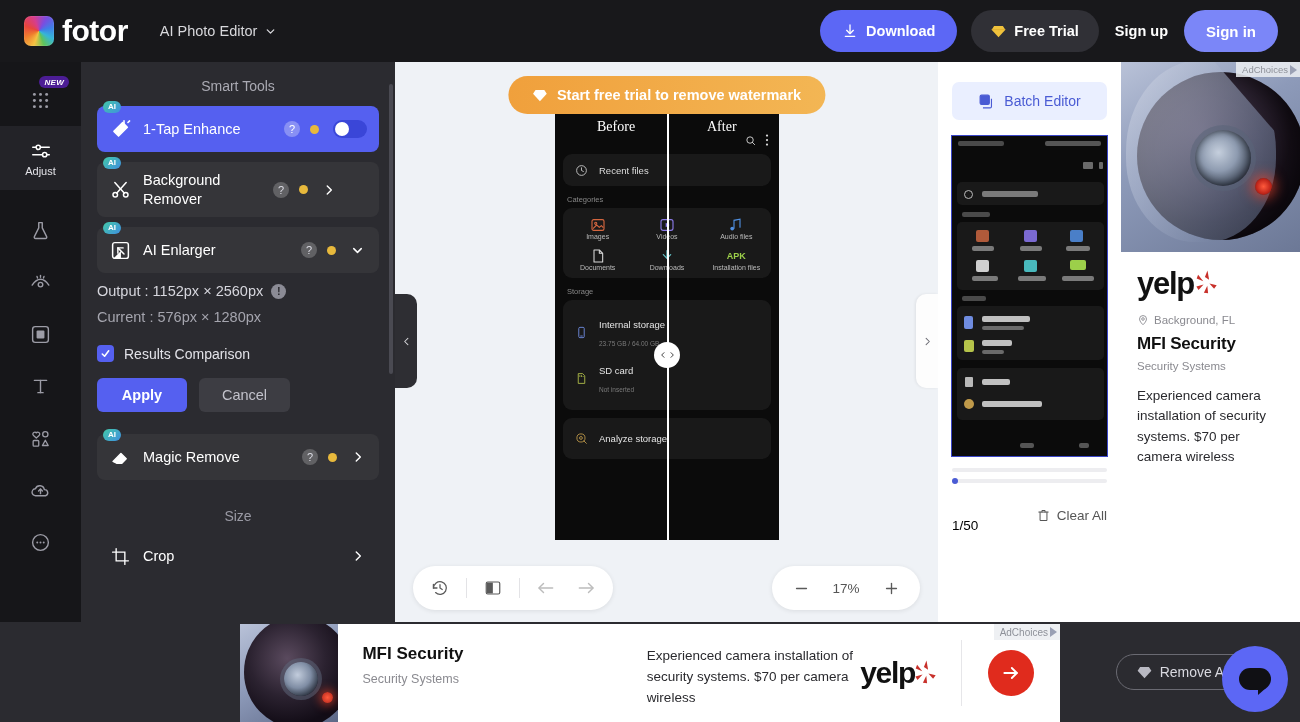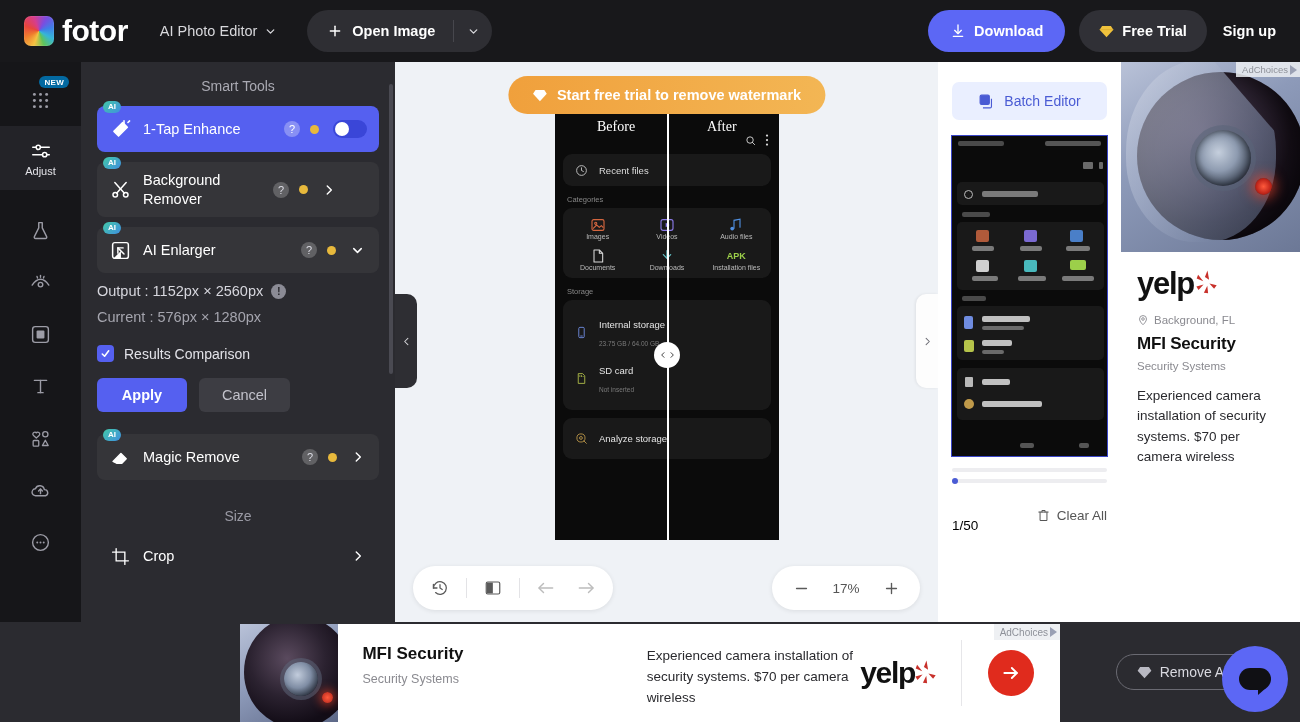--- a/index.html
+++ b/index.html
@@ -106,23 +106,23 @@
   .rail-item {
     width: 81px; height: 52px;
     display: flex; flex-direction: column; align-items: center; justify-content: center;
     position: relative; cursor: pointer; color: #9c9ca6;
   }
   .rail-item.tall { height: 64px; }
   .rail-item.active { background: #232328; color: #fff; }
   .rail-label { font-size: 11px; margin-top: 3px; color: #e3e3e8; }
   .new-badge {
     position: absolute; top: 2px; right: 12px;
-    background: #0369a1; color: #fff;
+    background: #4c1d95; color: #fff;
     font-size: 8px; font-weight: 700; letter-spacing: .3px;
-    padding: 1.5px 5px; border-radius: 7px;
+    padding: 1.5px 5px; border-radius: 7px; font-style: italic;
   }
   .rail-gap { height: 14px; }
 
   
   .panel {
     position: absolute; top: 62px; left: 81px; width: 314px; height: 560px;
     background: #2b2b30;
     overflow: hidden;
     z-index: 15;
   }
@@ -494,39 +494,20 @@
 
     <div class="app-select">
       <span>AI Photo Editor</span>
       <span class="chev">
         <svg class="icon" width="13" height="13" viewBox="0 0 24 24" fill="none" stroke="#d8d8dc" stroke-width="2.4" stroke-linecap="round" stroke-linejoin="round">
             <polyline points="6 9 12 15 18 9"></polyline>
           </svg>
       </span>
     </div>
 
-    <div class="open-image">
-      <div class="open-image-main">
-        <span>
-          <svg class="icon" width="16" height="16" viewBox="0 0 24 24" fill="none" stroke="#fff" stroke-width="2.2" stroke-linecap="round">
-              <line x1="12" y1="5" x2="12" y2="19"></line>
-              <line x1="5" y1="12" x2="19" y2="12"></line>
-            </svg>
-        </span>
-        <span>Open Image</span>
-      </div>
-      <div class="open-divider"></div>
-      <div class="open-image-caret">
-        <span>
-          <svg class="icon" width="13" height="13" viewBox="0 0 24 24" fill="none" stroke="#d8d8dc" stroke-width="2.4" stroke-linecap="round" stroke-linejoin="round">
-              <polyline points="6 9 12 15 18 9"></polyline>
-            </svg>
-        </span>
-      </div>
-    </div>
 
     <div class="header-right">
       <div class="btn-download">
         <span>
           <svg class="icon" width="16" height="16" viewBox="0 0 24 24" fill="none" stroke="#fff" stroke-width="2" stroke-linecap="round" stroke-linejoin="round">
               <path d="M12 3v12"></path>
               <polyline points="7 11 12 16 17 11"></polyline>
               <line x1="5" y1="20" x2="19" y2="20"></line>
             </svg>
         </span>
@@ -535,20 +516,21 @@
       <div class="btn-trial">
         <span>
           <svg class="gem" viewBox="0 0 24 20">
               <path d="M5 1h14l4 6-11 12L1 7z" fill="#f0c23c"></path>
               <path d="M1 7h22" stroke="#d9a82c" stroke-width="1"></path>
             </svg>
         </span>
         <span>Free Trial</span>
       </div>
       <div class="btn-signup">Sign up</div>
+      <div class="btn-signin">Sign in</div>
     </div>
   </div>
 
   <div class="rail">
     <div class="rail-item">
       <div class="new-badge">NEW</div>
       <span>
         <svg class="icon" width="21" height="21" viewBox="0 0 24 24" fill="#9c9ca6">
             <circle cx="5" cy="5" r="1.7"></circle>
             <circle cx="12" cy="5" r="1.7"></circle>

